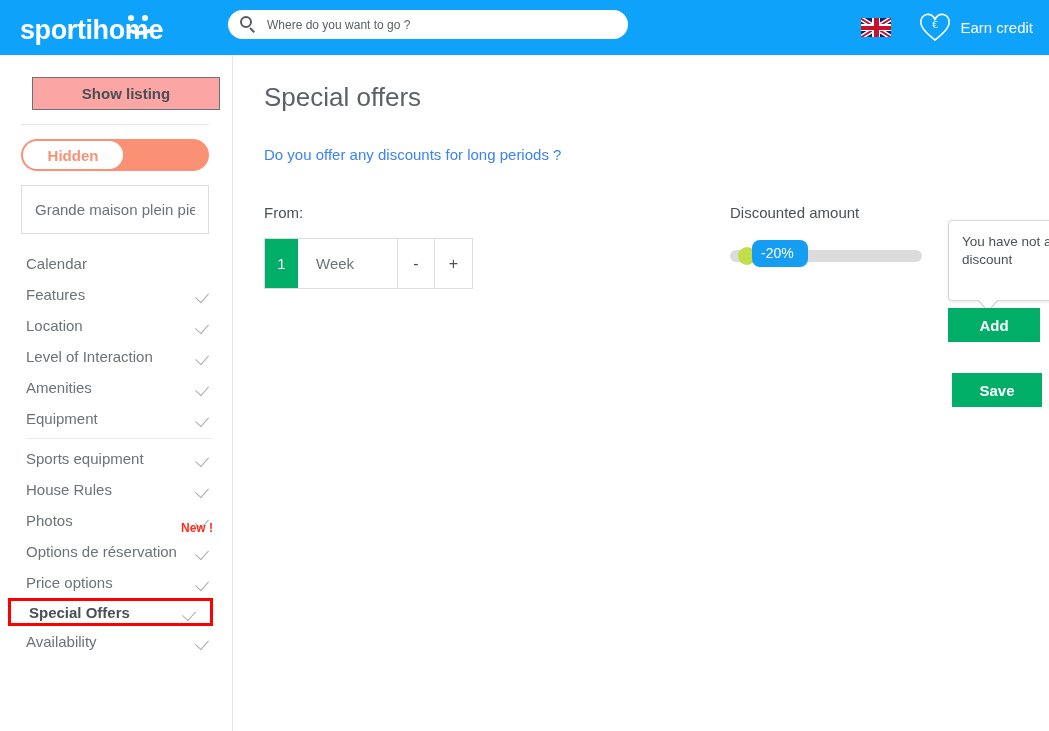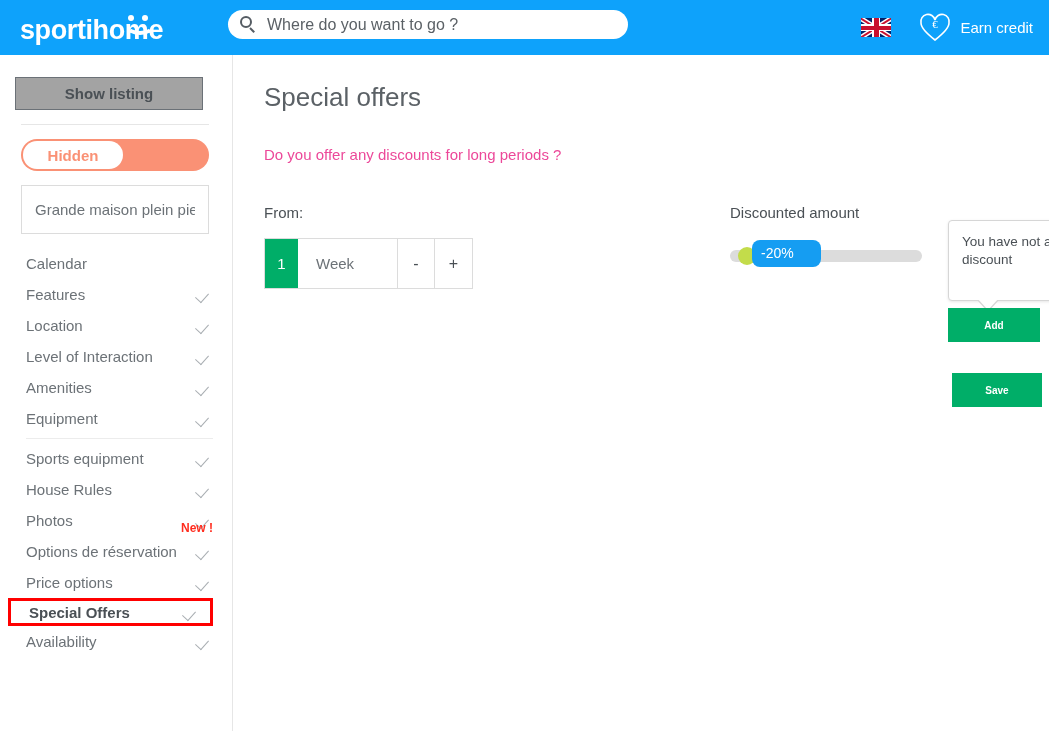--- a/index.html
+++ b/index.html
@@ -70,21 +70,21 @@
     border: 2px solid #555c63; border-radius: 50%;
   }
   .search-icon .handle {
     position: absolute; left: 10px; top: 11px;
     width: 6px; height: 2px; background: #555c63;
     transform: rotate(45deg); transform-origin: left center;
   }
   .search-input {
     border: none; outline: none;
     font-family: "Liberation Sans", sans-serif;
-    font-size: 16px; color: #737373;
+    font-size: 12px; color: #737373;
     width: 100%; background: transparent;
   }
   .search-input::placeholder { color: #5b6166; }
 
   .topright { position: absolute; right: 16px; top: 0; height: 55px; display: flex; align-items: center; }
   .flag {
     width: 30px; height: 19px; position: relative; overflow: hidden;
     background: #012169; margin-right: 28px; display: inline-block;
   }
   .flag .d1, .flag .d2 {
@@ -110,24 +110,24 @@
 
   
   .sidebar {
     position: absolute; left: 0; top: 55px;
     width: 233px; height: 676px;
     background: #ffffff;
     border-right: 1px solid #e6e6e6;
     padding: 0;
   }
   .show-listing {
-    margin: 22px 18px 0 15px;
+    margin: 22px 18px 0 32px;
     height: 33px; width: 188px;
     border: 1px solid #6b7177;
-    background: #a3a3a3;
+    background: #fca5a5;
     color: #4a5055;
     font-size: 15px; font-weight: bold;
     font-family: "Liberation Sans", sans-serif;
     cursor: pointer;
     display: flex; align-items: center; justify-content: center;
   }
   .divider { margin: 14px 21px 0 21px; width: 188px; height: 1px; background: #e6e6e6; }
 
   .hidden-toggle {
     position: relative;
@@ -191,21 +191,21 @@
     height: 28px;
   }
   .menu-item.active .label { color: #4a5055; font-weight: bold; }
 
   
   .main { position: absolute; left: 234px; top: 55px; width: 815px; height: 676px; background: #ffffff; }
   .page-title {
     margin: 27px 0 0 30px;
     font-size: 26px; color: #5b6166; font-weight: normal;
   }
-  .subtitle { margin: 33px 10px 0 30px; font-size: 15px; color: #ec4899; }
+  .subtitle { margin: 33px 10px 0 30px; font-size: 15px; color: #3b82f6; }
 
   .form-row { position: relative; margin-top: 41px; }
   .field-label {
     font-size: 15px; font-weight: normal; color: #4a5055;
   }
   .from-block { position: absolute; left: 30px; top: 0; }
   .stepper {
     margin-top: 17px;
     display: flex; height: 51px; width: 209px;
     border: 1px solid #dcdcdc;
@@ -236,21 +236,21 @@
   }
   .slider-handle {
     position: absolute; left: 8px; top: 0;
     width: 18px; height: 18px; border-radius: 50%;
     background: #c3dc4a; cursor: pointer;
   }
   .slider-bubble {
     position: absolute; left: 22px; top: -7px;
     background: #159df2; color: #ffffff;
     font-size: 14px; border-radius: 8px;
-    padding: 5px 27px 6px 9px;
+    padding: 5px 14px 6px 9px;
     white-space: nowrap;
   }
 
   .tooltip {
     position: absolute; left: 714px; top: 165px;
     width: 187px; height: 81px;
     background: #ffffff;
     border: 1px solid #d6d6d6;
     border-radius: 4px;
     box-shadow: 0 1px 3px rgba(0,0,0,.10);
@@ -264,21 +264,21 @@
     position: absolute; width: 0; height: 0;
     border-left: 11px solid transparent;
     border-right: 11px solid transparent;
   }
   .tooltip-arrow { left: 28px; bottom: -12px; border-top: 12px solid #d6d6d6; }
   .tooltip-arrow-inner { left: 28px; bottom: -10px; border-top: 12px solid #ffffff; }
 
   .btn-green {
     position: absolute;
     background: #00ae68; color: #ffffff;
-    font-size: 10px; font-weight: bold;
+    font-size: 15px; font-weight: bold;
     font-family: "Liberation Sans", sans-serif;
     border: none; cursor: pointer;
     display: flex; align-items: center; justify-content: center;
   }
   .btn-add { left: 714px; top: 253px; width: 92px; height: 34px; }
   .btn-save { left: 718px; top: 318px; width: 90px; height: 34px; }
 </style>
 </head>
 <body>
 

